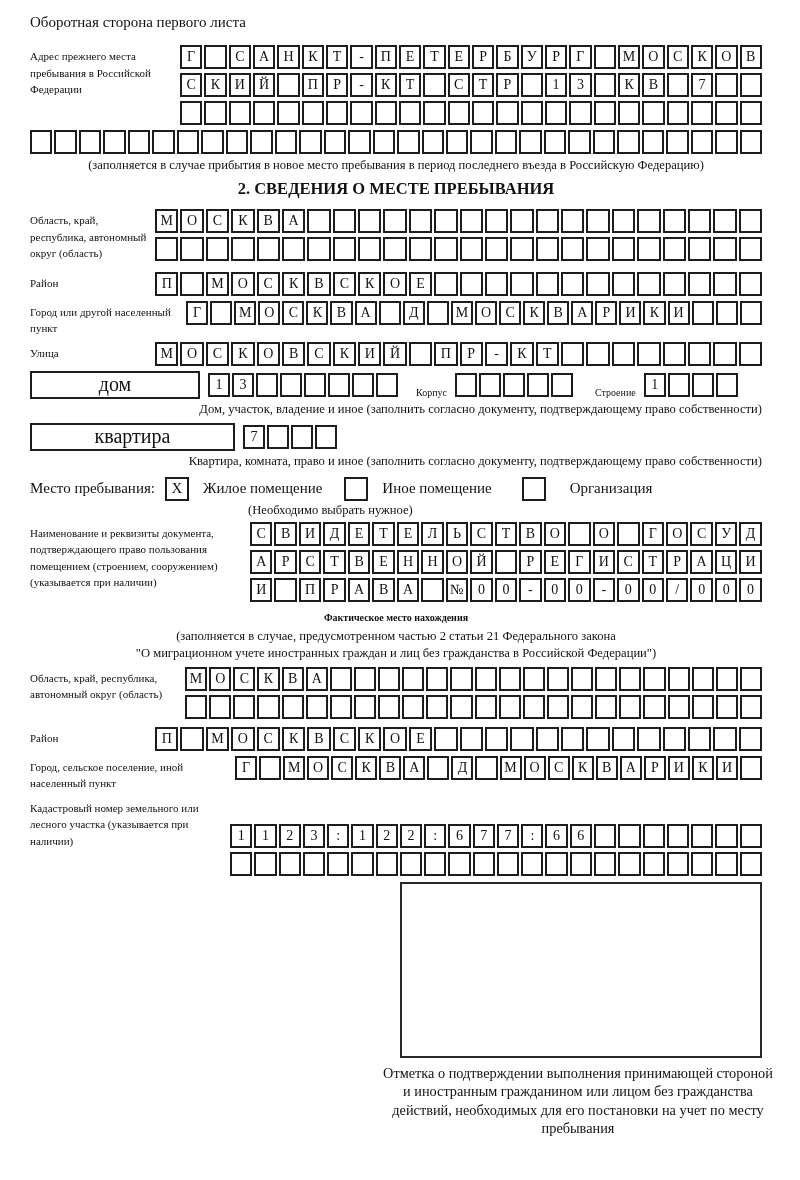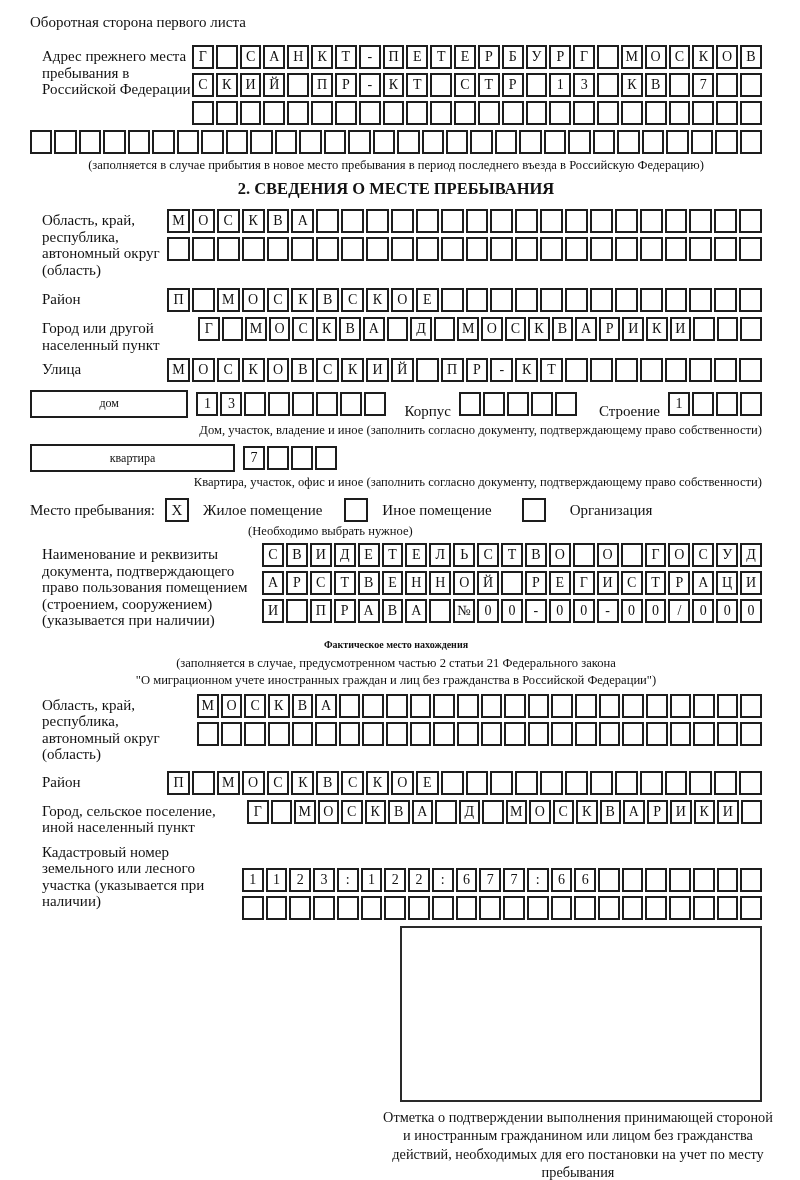--- a/index.html
+++ b/index.html
@@ -9,21 +9,21 @@
     width:800px; height:1180px;
     background:#fff;
     color:#111;
     font-family:"Liberation Serif", serif;
     padding:14px 38px 0 30px;
     overflow:hidden;
   }
   .hdr-right { text-align:left; font-size:15px; padding-right:20px; margin-bottom:14px; }
 
   .block { display:flex; align-items:flex-start; margin-bottom:5px; }
-  .lbl { font-size:15px; line-height:16.5px; flex:0 0 auto; padding-top:3px;margin-left:12px; }
+  .lbl { font-size:11px; line-height:16.5px; flex:0 0 auto; padding-top:3px; }
   .w125{width:125px;} .w150{width:150px;} .w156{width:156px;} .w205{width:205px;}
   .w200{width:200px;} .w220{width:220px;} .w155{width:155px;}
 
   .rows-col { flex:1; min-width:0; }
   .cells { display:flex; gap:2px; margin-bottom:4px; }
   .cells:last-child { margin-bottom:0; }
   .cell {
     flex:1 1 0; height:24px; border:2px solid #1d1d1d;
     display:flex; align-items:center; justify-content:center;
     font-size:14px; line-height:1; background:#fff;
@@ -31,23 +31,23 @@
   .cells-fixed { display:flex; gap:2px; }
   .cells-fixed .cell { flex:0 0 22px; width:22px; }
 
   .note { font-size:12.6px; text-align:center; line-height:15px; margin:2px 0 6px 0; }
   .sec-title { font-size:16.5px; font-weight:bold; text-align:center; margin:6px 0 10px 0; }
   .sub-title { font-size:10px; font-weight:bold; text-align:center; margin:10px 0 6px 0; }
 
   .house-row { display:flex; align-items:center; margin-bottom:3px; }
   .named-box {
     border:2px solid #1d1d1d; height:28px; display:flex; align-items:center;
-    justify-content:center; font-size:12px; background:#fff;
+    justify-content:center; font-size:20px; background:#fff;
   }
-  .inline-lbl { font-size:15px; padding:0 8px; white-space:nowrap;margin-top:16px; }
+  .inline-lbl { font-size:10px; padding:0 8px; white-space:nowrap;margin-top:16px; }
 
   .place-row { display:flex; align-items:center; margin:8px 0 2px 0; font-size:15px; }
   .chk { width:24px; height:24px; border:2px solid #1d1d1d; display:flex; align-items:center;
          justify-content:center; font-size:15px; margin:0 14px 0 10px; flex:0 0 auto; }
   .choose-note { font-size:12.6px; margin:2px 0 4px 218px; }
 
   .offset-top { margin-top:27px; }
 
   .stamp-box { border:2px solid #2a2a2a; width:362px; height:176px; margin:6px 0 6px 370px; }
   .stamp-caption { width:400px; margin-left:348px; font-size:14.3px; line-height:18.5px; text-align:center; }
@@ -365,21 +365,21 @@
 
   <div class="house-row">
     <div class="named-box" style="width:205px">квартира</div>
     <div class="cells-fixed" style="margin-left:8px">
         <span class="cell">7</span>
         <span class="cell"></span>
         <span class="cell"></span>
         <span class="cell"></span>
       </div>
   </div>
-  <div class="cap">Квартира, участок, офис и иное (заполнить согласно документу, подтверждающему право собственности)</div>
+  <div class="cap">Квартира, комната, право и иное (заполнить согласно документу, подтверждающему право собственности)</div>
 
   <div class="place-row">
     <span>Место пребывания:</span>
     <span class="chk">X</span>
     <span>Жилое помещение</span>
     <span class="chk" style="margin-left:22px"></span>
     <span>Иное помещение</span>
     <span class="chk" style="margin-left:30px;margin-right:24px"></span>
     <span>Организация</span>
   </div>

